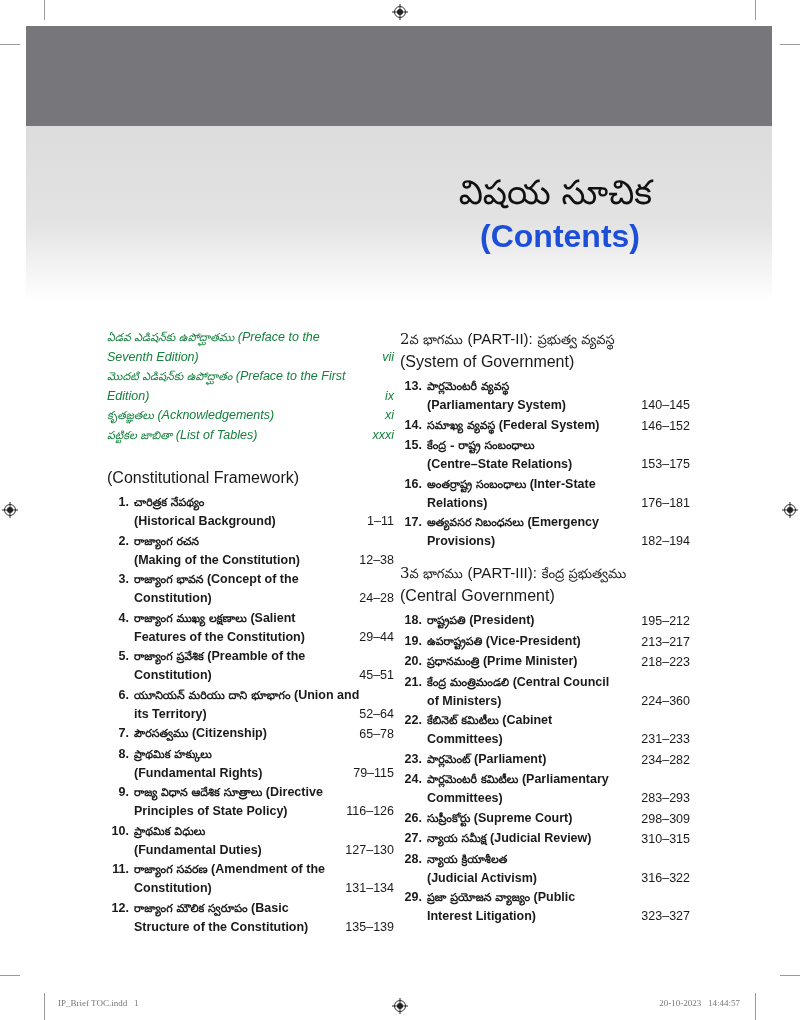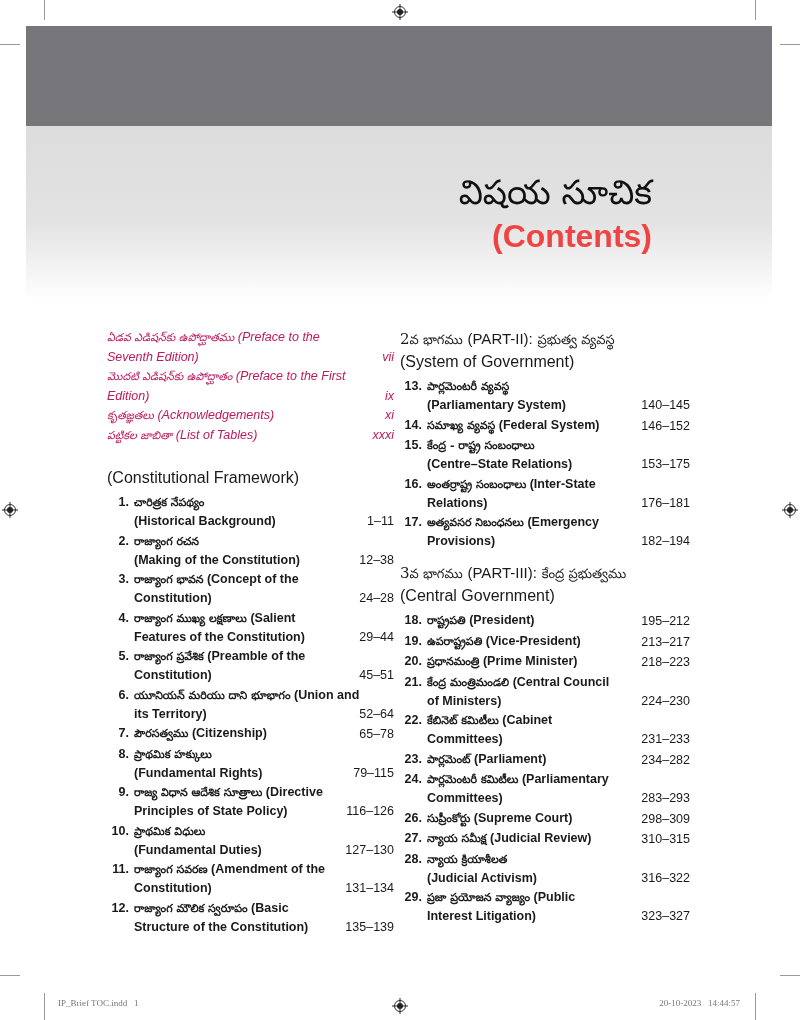--- a/index.html
+++ b/index.html
@@ -27,30 +27,30 @@
   }
   .banner-light {
     position: absolute; left: 26px; top: 126px; width: 746px; height: 175px;
     background: linear-gradient(#dcdcdc 0%, #e3e3e3 55%, #ffffff 100%);
   }
   .title-te {
     position: absolute; right: 148px; top: 172px;
     font-family: "DejaVu Sans", sans-serif; font-size: 34px; color: #111;
   }
   .title-en {
-    position: absolute; right: 148px; top: 218px;
-    font-family: "Liberation Sans", sans-serif; font-weight: bold; font-size: 32px; color: #ef4444;
+    position: absolute; right: 160px; top: 218px;
+    font-family: "Liberation Sans", sans-serif; font-weight: bold; font-size: 32px; color: #1d4ed8;
   }
 
   
   .col { position: absolute; top: 328px; width: 287px; }
   .col.left { left: 107px; }
   .col.right { left: 400px; width: 290px; }
 
-  .prelim { font-style: italic; font-size: 12.5px; color: #be185d; line-height: 19.5px; }
+  .prelim { font-style: italic; font-size: 12.5px; color: #15803d; line-height: 19.5px; }
   .prelim .row { display: flex; justify-content: space-between; }
   .prelim .te { font-family: "DejaVu Sans", sans-serif; font-size: 11px; }
 
   .part-head { margin-top: 20px; line-height: 22px; }
   .col.right .part-head:first-child { margin-top: 0; }
   .part-head .line1 { font-size: 15px; font-family: "DejaVu Serif", serif; }
   .part-head .line1 .te { font-family: "DejaVu Sans", sans-serif; font-size: 13px; }
   .part-head .line1 .pt { font-family: "Liberation Sans", sans-serif; font-size: 15px; }
   .part-head .line2 { font-family: "Liberation Sans", sans-serif; font-size: 16px; }
 
@@ -336,21 +336,21 @@
             <span class="pages">218–223</span>
           </div>
         </div>
       </div>
       <div class="entry">
         <span class="num">21.</span>
         <div class="body">
           <div><span class="te">కేంద్ర మంత్రిమండలి</span> <span>(Central Council</span></div>
           <div class="last">
             <span>of Ministers)</span>
-            <span class="pages">224–230</span>
+            <span class="pages">224–360</span>
           </div>
         </div>
       </div>
       <div class="entry">
         <span class="num">22.</span>
         <div class="body">
           <div><span class="te">కేబినెట్ కమిటీలు</span> <span>(Cabinet</span></div>
           <div class="last">
             <span>Committees)</span>
             <span class="pages">231–233</span>

